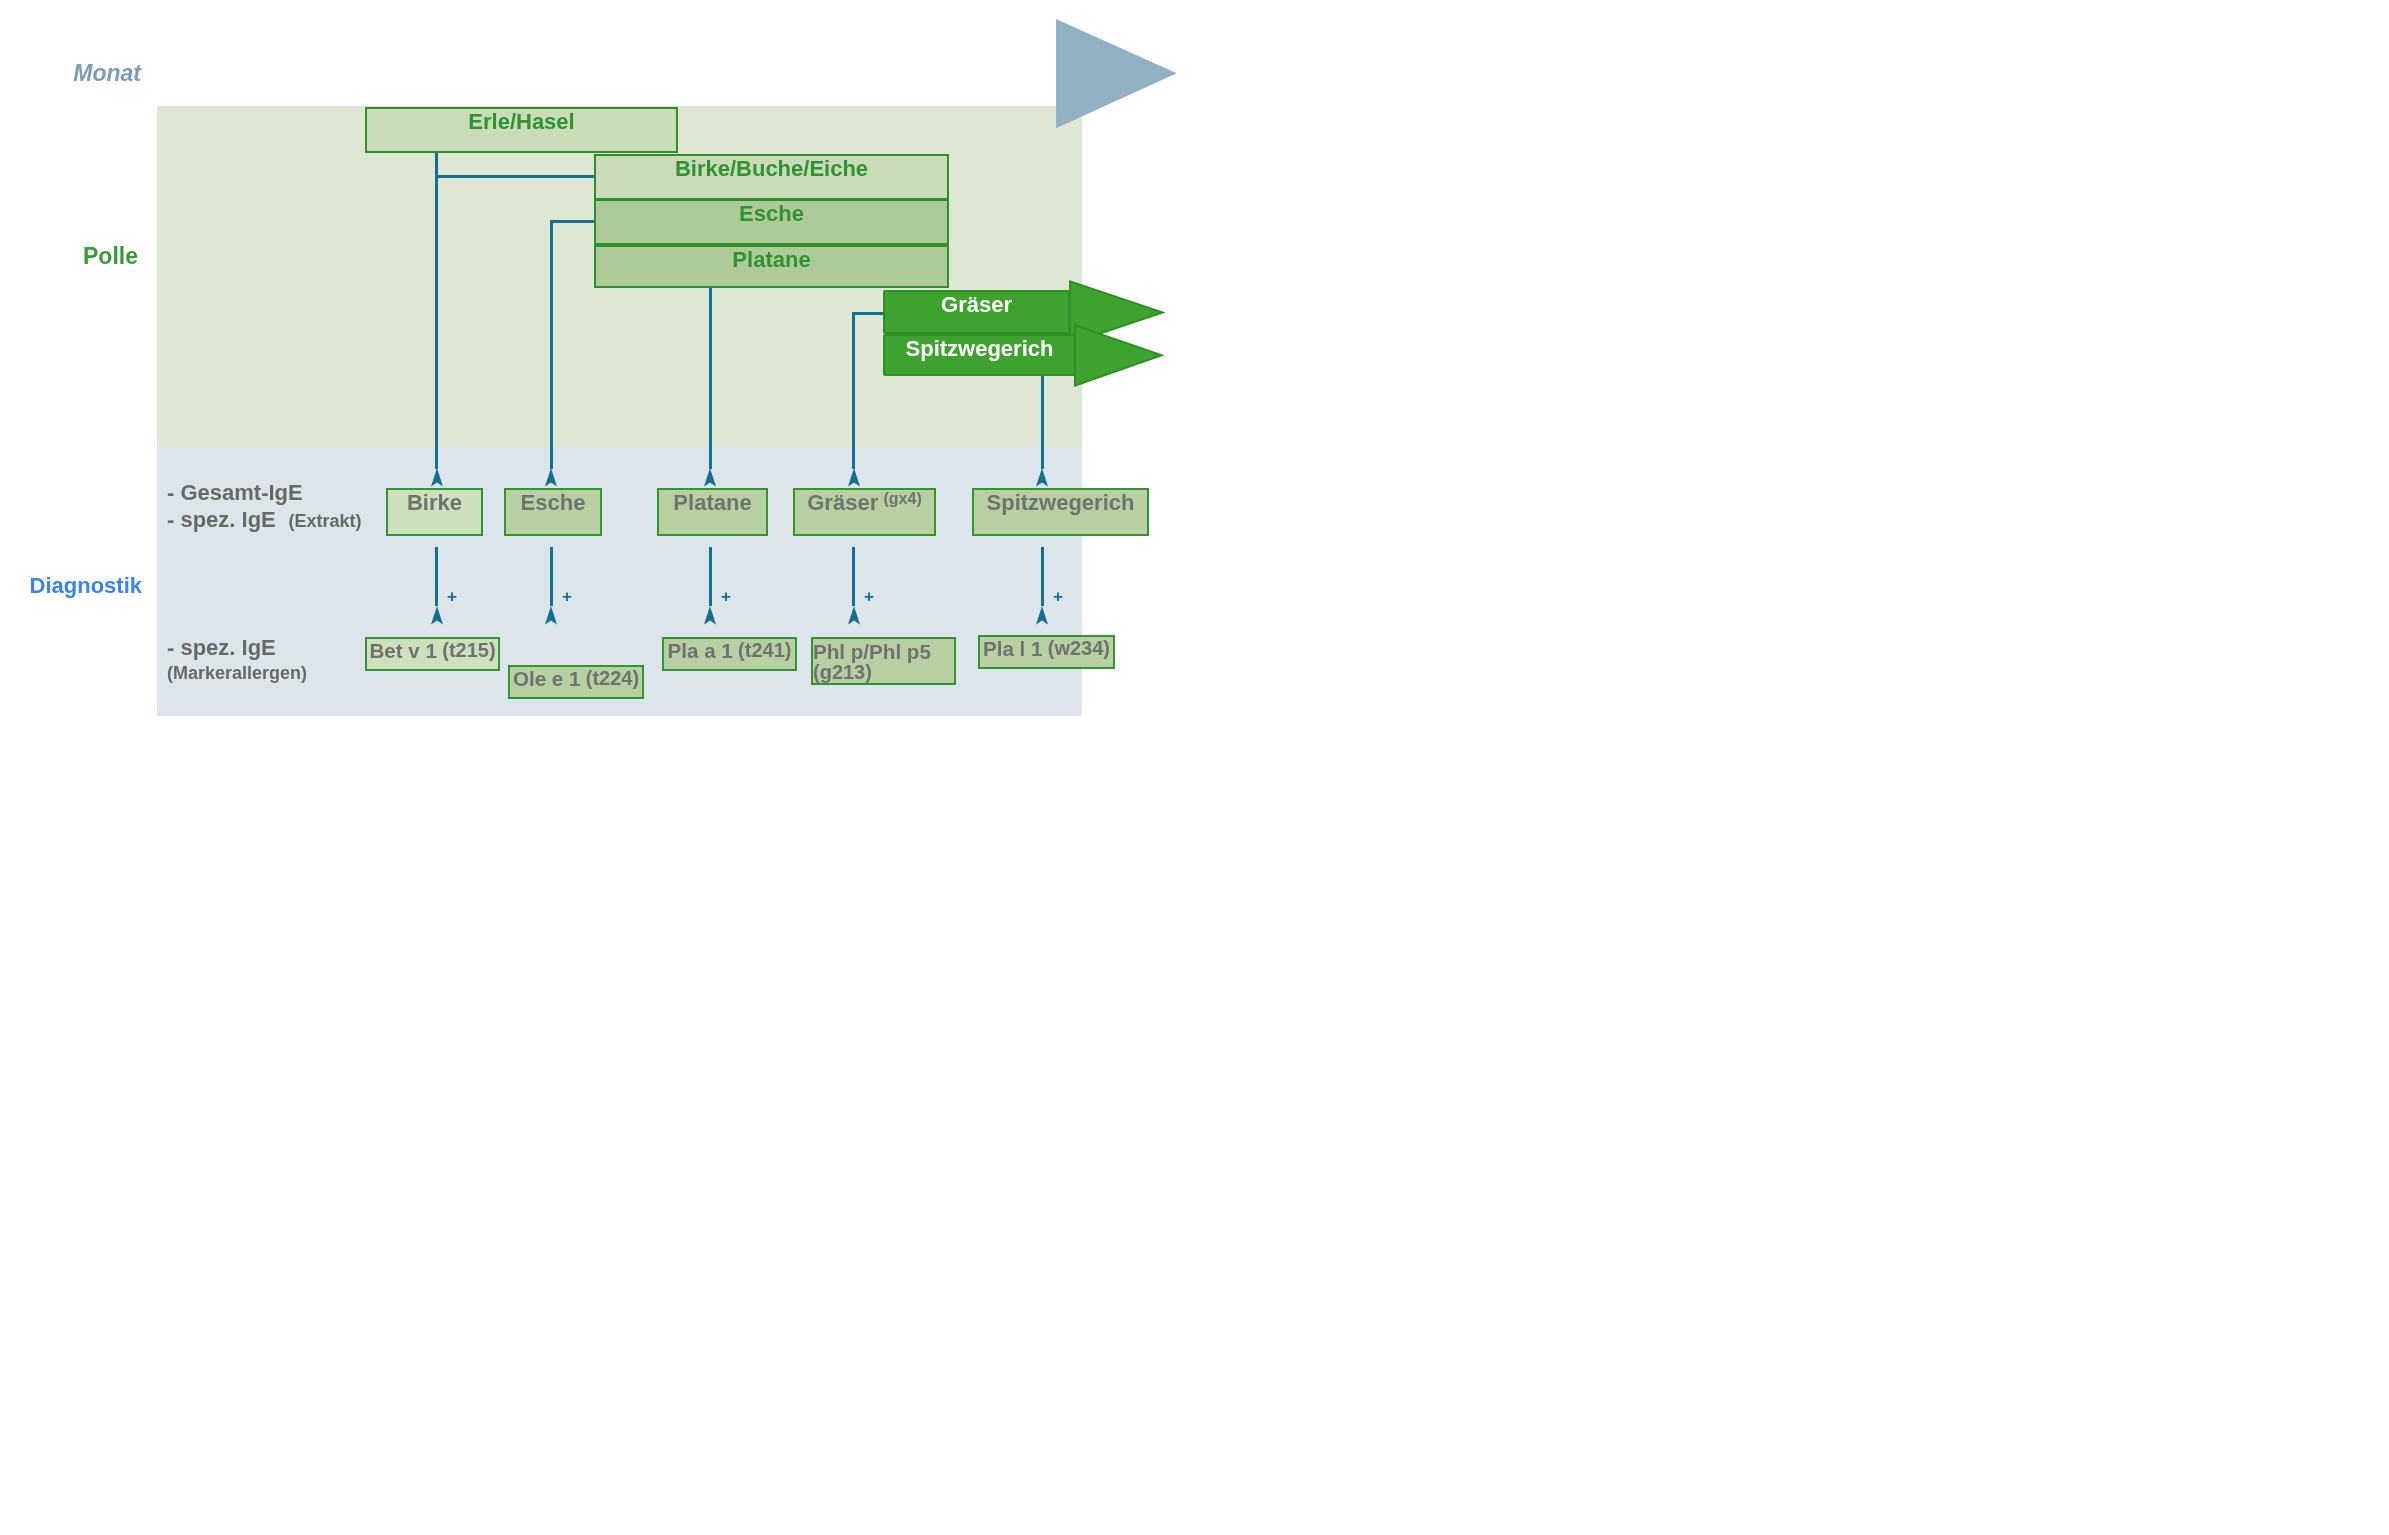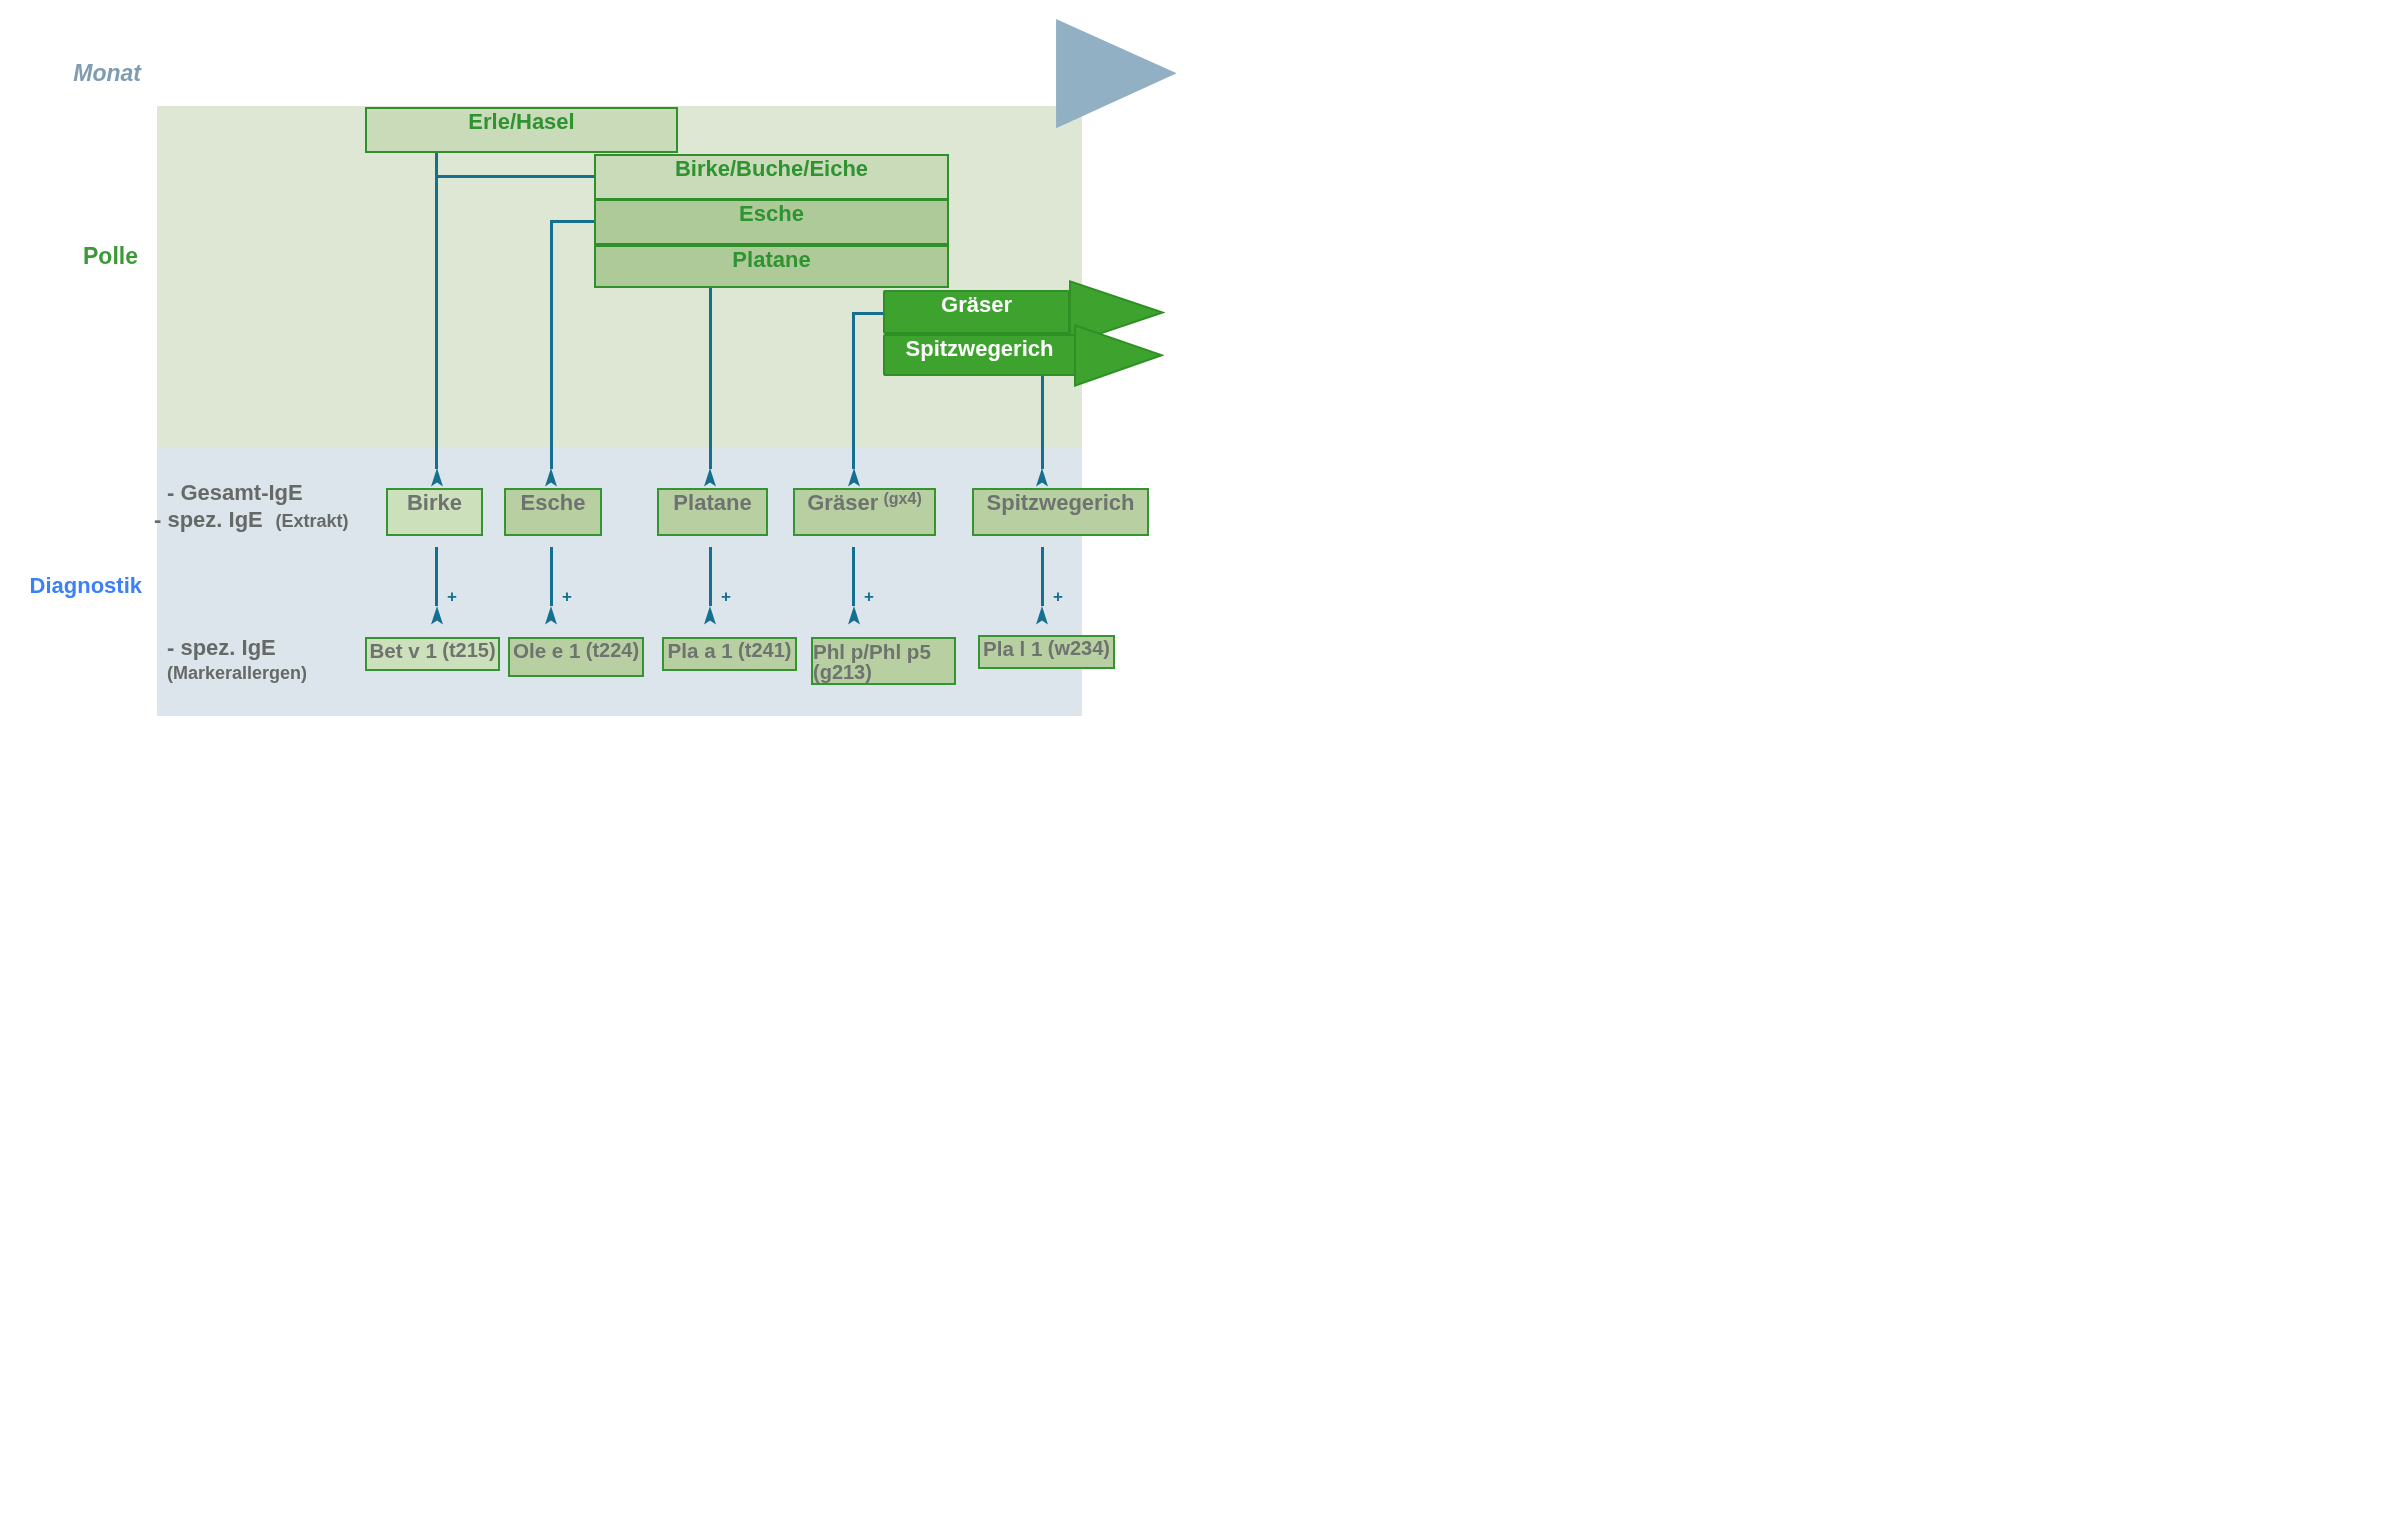--- a/index.html
+++ b/index.html
@@ -110,21 +110,21 @@
     <span>Gräser</span>
   </div>
   <svg class="abs" style="left:1074px;top:324px;" width="90" height="63" viewBox="0 0 135 95">
     <polygon points="1,2 1,93 132,47" fill="#3da32e" stroke="#2e8f25" stroke-width="3"></polygon>
   </svg>
   <div class="abs flexc garrow" style="left:883px;top:334px;width:193px;height:42px;">
     <span>Spitzwegerich</span>
   </div>
 
   <div class="abs test-label" style="left:167px;top:480px;">- Gesamt-IgE</div>
-  <div class="abs test-label" style="left:154px;top:507px;">
+  <div class="abs test-label" style="left:167px;top:507px;">
     <span>- spez. IgE</span>
     <span class="test-note" style="margin-left:6.6px;">(Extrakt)</span>
   </div>
 
   <div class="abs flexc dbox dbox-light" style="left:386px;top:488px;width:97px;height:48px;">
     <span>Birke</span>
   </div>
   <div class="abs flexc dbox dbox-mid" style="left:504px;top:488px;width:98px;height:48px;">
     <span>Esche</span>
   </div>
@@ -165,21 +165,21 @@
   <span class="plus" style="left:864px;top:588px;">+</span>
   <span class="plus" style="left:1053px;top:588px;">+</span>
 
   <div class="abs test-label" style="left:167px;top:635px;">- spez. IgE</div>
   <div class="abs test-note" style="left:167px;top:663px;position:absolute;">(Markerallergen)</div>
 
   <div class="abs flexc dbox2 dbox-light" style="left:365px;top:637px;width:135px;height:34px;">
     <span>Bet v 1</span>
     <span class="code">(t215)</span>
   </div>
-  <div class="abs flexc dbox2 dbox-mid" style="left:508px;top:637px;width:136px;height:40px;">
+  <div class="abs flexc dbox2 dbox-mid" style="left:508px;top:665px;width:136px;height:34px;">
     <span>Ole e 1</span>
     <span class="code">(t224)</span>
   </div>
   <div class="abs flexc dbox2 dbox-mid" style="left:662px;top:637px;width:135px;height:34px;">
     <span>Pla a 1</span>
     <span class="code">(t241)</span>
   </div>
   <div class="abs flexc two-line dbox2 dbox-mid" style="left:811px;top:637px;width:145px;height:48px;">
     <span>Phl p/Phl p5</span>
     <span class="code">(g213)</span>

